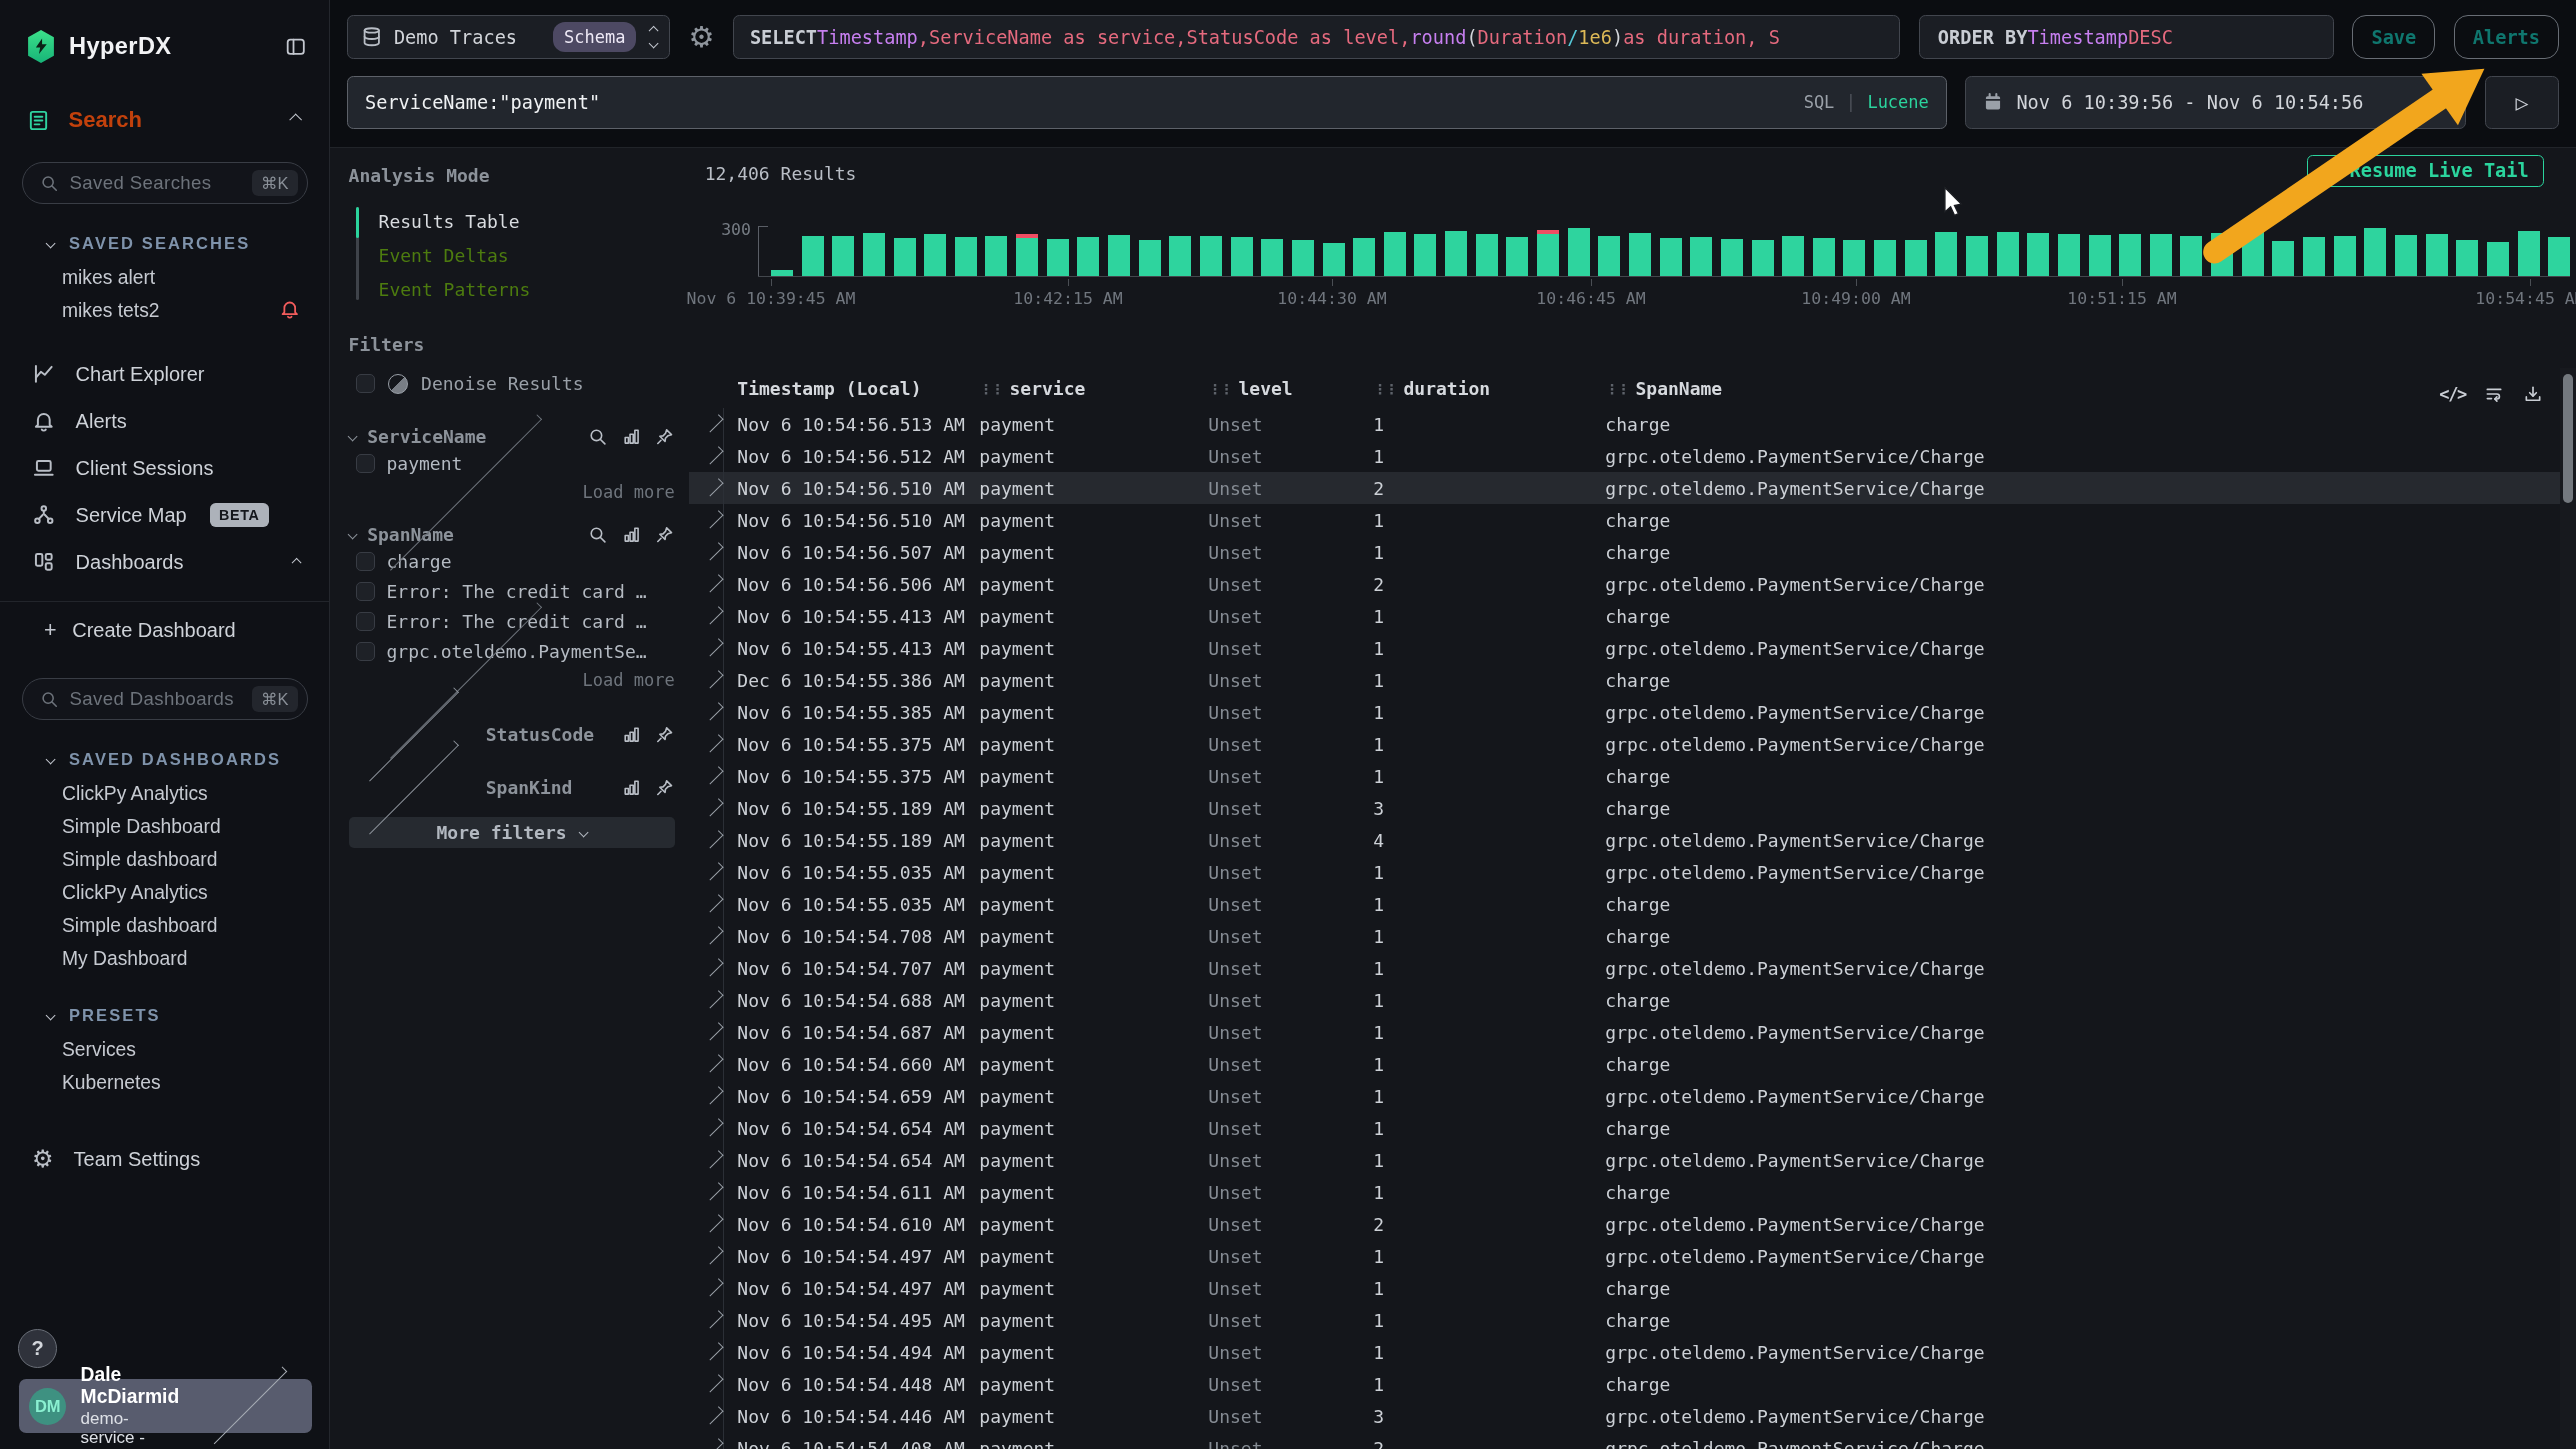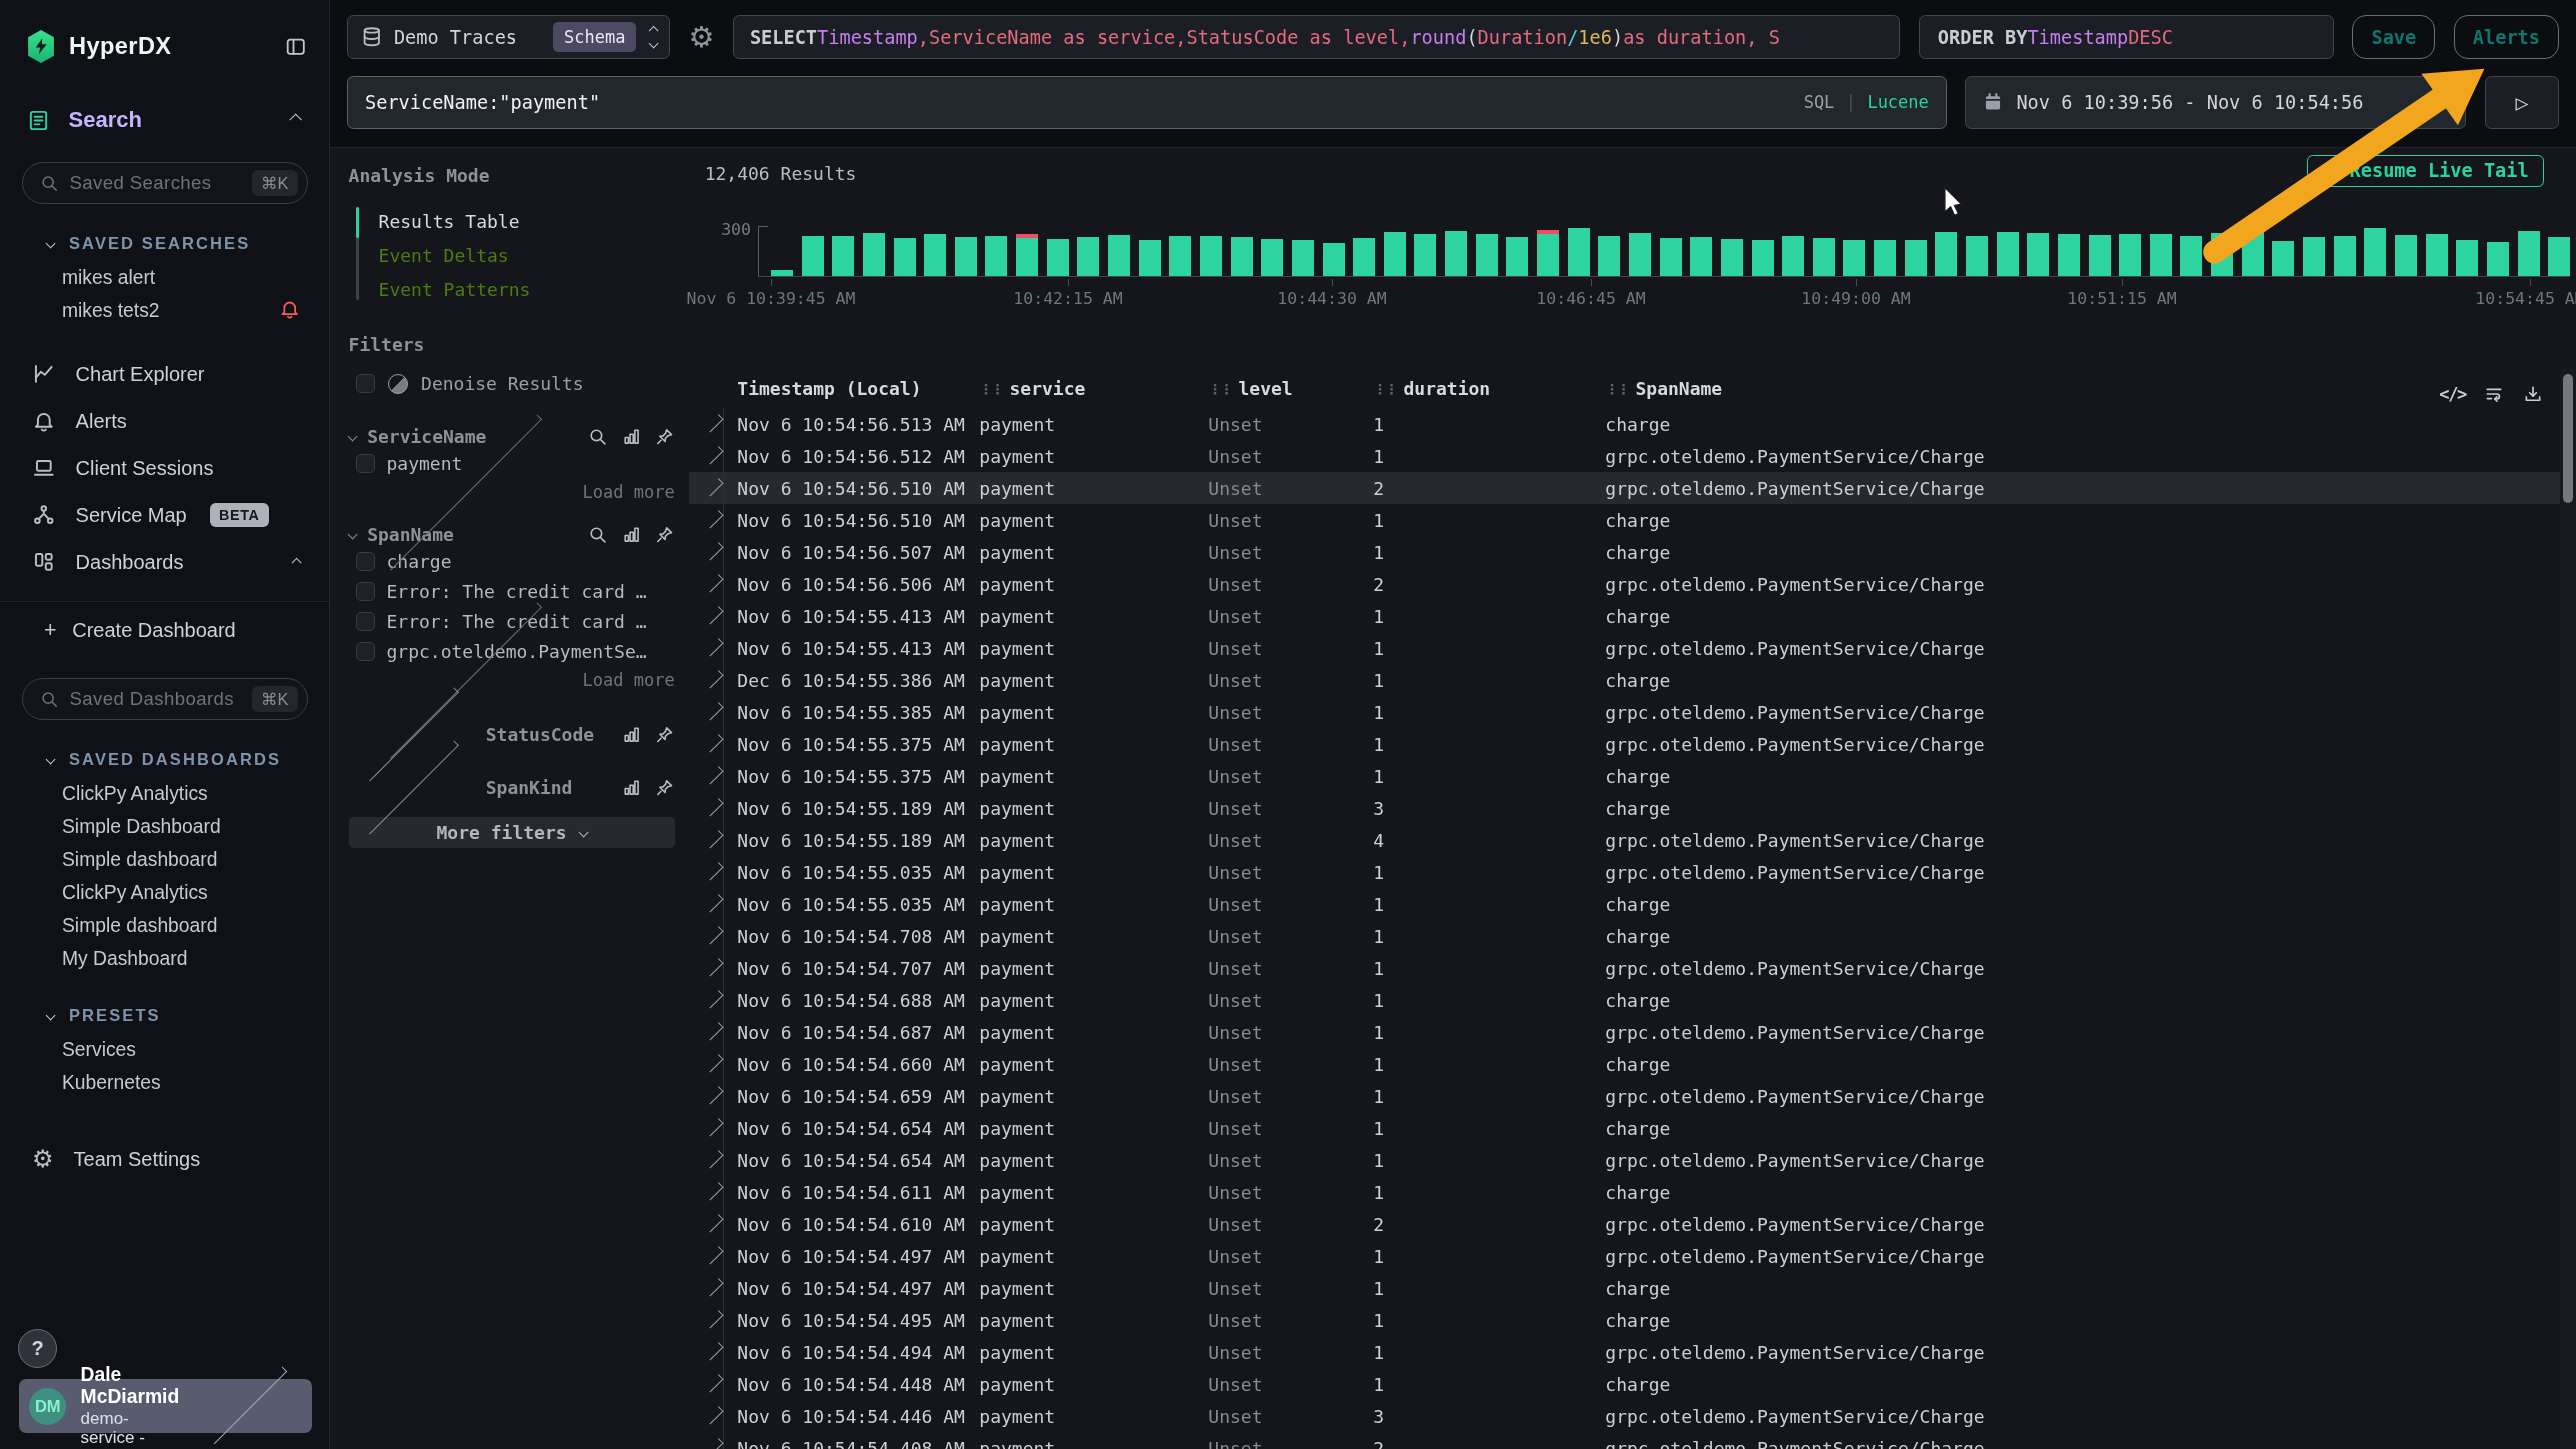--- a/index.html
+++ b/index.html
@@ -15,21 +15,21 @@
   .sidebar { width:330px; flex-shrink:0; background:#0f1116; border-right:0.7px solid #24272d;
     position:relative; font-family:"Liberation Sans", sans-serif; }
   .side-logo { display:flex; align-items:center; gap:13px; padding:30px 23px 0 26px; }
   .logo-badge { width:30px; height:33px; background:linear-gradient(180deg,#3ce08a,#17b478);
     clip-path:polygon(50% 0,93% 22%,93% 78%,50% 100%,7% 78%,7% 22%); display:flex; align-items:center; justify-content:center; }
   .logo-badge svg { width:18.6px; height:18.6px; color:#0c2117; }
   .logo-text { font-size:23.6px; font-weight:bold; color:#f2f3f5; letter-spacing:0.4px; flex:1; }
   .icon-btn { color:#c3c7cf; display:flex; align-items:center; }
   .side-search-item { margin-top:44px; padding:0 29px 0 27px; display:flex; align-items:center; gap:18.6px; }
   .side-search-item svg { width:23px; height:23px; color:#2fd3a0; }
-  .side-search-label { font-size:22px; font-weight:bold; color:#c4b5fd; flex:1; }
+  .side-search-label { font-size:22px; font-weight:bold; color:#c2410c; flex:1; }
   .pill { margin:29px 21.5px 0 21.5px; height:42px; border:1.4px solid #393d45; border-radius:21px;
     display:flex; align-items:center; gap:11.4px; padding:0 8.6px 0 17px; background:#12141a; }
   .pill svg { width:18.6px; height:18.6px; color:#6d737b; }
   .pill-ph { font-size:18.6px; color:#6d737b; flex:1; letter-spacing:0.4px; }
   .kbd { background:#23262d; color:#8a9098; border-radius:6.4px; padding:3.6px 9.3px; font-size:16.5px; }
   .section-h { margin-top:29px; padding-left:69px; position:relative; color:#7f93ab;
     font-size:16.5px; font-weight:bold; letter-spacing:2.1px; height:21.5px; display:flex; align-items:center; }
   .section-h .chev { position:absolute; left:47px; }
   .side-list { margin-top:7.2px; }
   .side-list-item { height:33px; display:flex; align-items:center; padding:0 29px 0 62px;
@@ -71,21 +71,21 @@
   
   .right { flex:1; display:flex; flex-direction:column; min-width:0; }
   .topbar { height:148px; background:#0b0d11; border-bottom:0.7px solid #212429; padding:15px 17px 0 17px; }
   .tb-row { display:flex; gap:18.6px; align-items:stretch; }
   .tb-row1 { height:44px; }
   .tb-row2 { height:53px; margin-top:16.5px; }
   .box { background:#1b1e24; border:0.7px solid #42464e; border-radius:6.4px; display:flex; align-items:center; }
   .source-select { width:323px; padding:0 11.4px 0 13px; gap:11.4px; font-size:18.6px; color:#d2d5da; }
   .source-select svg { width:21.5px; height:21.5px; color:#b9bec6; }
   .source-select .lbl { flex:1; }
-  .schema-badge { background:#4d4963; color:#eee9f6; border-radius:5px; padding:5px 10.7px; font-size:17px; }
+  .schema-badge { background:#4d4963; color:#eee9f6; border-radius:12px; padding:5px 10.7px; font-size:17px; }
   .updown { display:flex; flex-direction:column; gap:5px; align-items:center; padding-left:2.9px; }
   .gear-glyph { font-family:"DejaVu Sans",sans-serif; font-size:29px; color:#8f959d; }
   .tb-gear { align-self:center; }
   .sql-input { flex:1; padding:0 15.7px; font-size:18.6px; white-space:nowrap; overflow:hidden; min-width:0; }
   .tok-kw { color:#c9cdd4; font-weight:bold; }
   .tok-purple { color:#c77ff0; }
   .tok-red { color:#e56a7e; }
   .tok-cyan { color:#56c8d8; }
   .tok-yellow { color:#ddb957; }
   .tok-fg { color:#d3d6db; }

